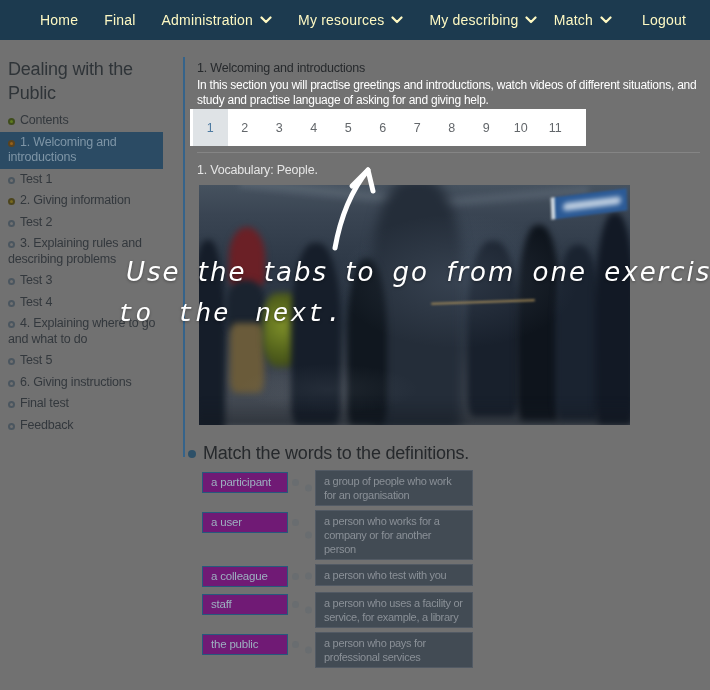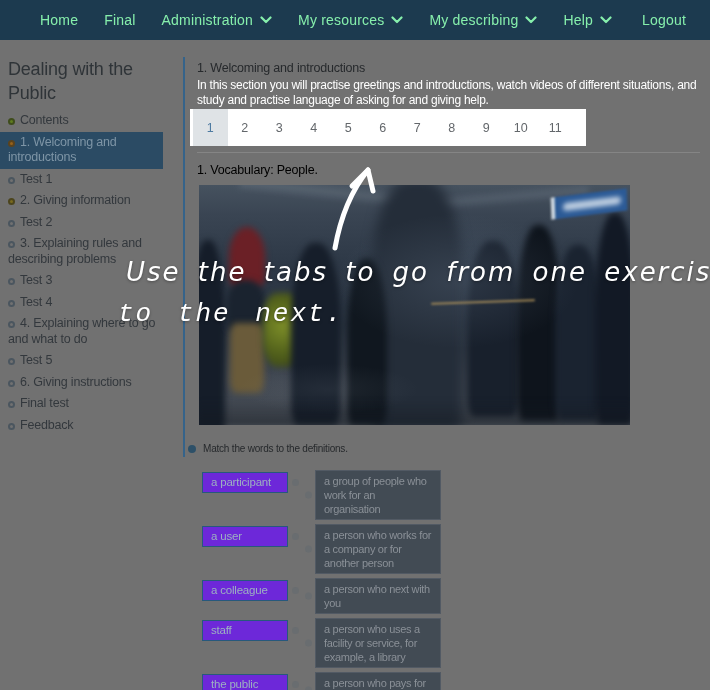--- a/index.html
+++ b/index.html
@@ -15,21 +15,21 @@
   
   .topnav{
     position:absolute; left:0; top:0; width:710px; height:40px;
     background:#1c3a4f; display:flex; align-items:center;
     padding:0 24px 0 40px; z-index:5;
   }
   .nav-group{ display:flex; align-items:center; gap:26px; }
   .nav-right{ margin-left:auto; gap:30px; }
   .nav-link{
     display:flex; align-items:center; gap:7px;
-    color:#86efac; font-size:14px; letter-spacing:.2px; cursor:pointer;
+    color:#fef9c3; font-size:14px; letter-spacing:.2px; cursor:pointer;
     text-decoration:none; white-space:nowrap;
   }
   .caret{ display:inline-block; }
   .caret svg{ display:block; }
 
   
   .side-title{
     position:absolute; left:8px; top:57px; width:152px;
     font-size:18px; line-height:24px; color:#2f3438; letter-spacing:-.2px;
   }
@@ -72,21 +72,21 @@
     width:34.5px; height:37px; display:flex; align-items:center; justify-content:center;
     font-size:12.5px; color:#63676b; cursor:pointer;
   }
   .tab.active{ background:#dfe3e6; color:#4e7ba1; }
 
   .rule{
     position:absolute; left:197px; top:152px; width:503px; height:1px;
     background:#858585;
   }
   .vocab-title{
-    position:absolute; left:197px; top:163px; font-size:12.5px; color:#000000;
+    position:absolute; left:197px; top:163px; font-size:12.5px; color:#e5e5e5;
     letter-spacing:-.2px;
   }
 
   
   .photo{
     position:absolute; left:199px; top:185px; width:431px; height:240px;
     overflow:hidden;
     background:linear-gradient(180deg,#46525f 0%,#3a4553 12%,#2e3947 32%,#2b3542 58%,#414852 82%,#474d55 100%);
   }
   .photo .haze{
@@ -128,41 +128,41 @@
   }
   .floor-shadow{
     position:absolute; left:0; bottom:0; width:431px; height:26px;
     background:linear-gradient(180deg, rgba(0,0,0,0) 0%, rgba(20,25,32,.45) 100%);
     filter:blur(2px);
   }
 
   
   .match-instr{
     position:absolute; left:188px; top:443px; display:flex; align-items:center; gap:7px;
-    font-size:10px; color:#26292c; letter-spacing:-.2px;
+    font-size:18px; color:#26292c; letter-spacing:-.2px;
   }
   .match-bullet{
     width:8px; height:8px; border-radius:50%; background:#2d5068; flex:0 0 auto;
   }
   .match-rows{ position:absolute; left:202px; top:470px; width:300px; }
   .match-row{ position:relative; margin-bottom:4px; padding-left:113px; min-height:24px; }
   .word-box{
     position:absolute; left:0; top:2px; width:86px; height:21px;
-    background:#6d28d9; border:1px solid #27597c;
+    background:#701a75; border:1px solid #27597c;
     color:#9db1c0; font-size:11.5px; letter-spacing:-.2px;
     padding:3px 8px; cursor:pointer; white-space:nowrap; overflow:hidden;
   }
   .cdot{
     position:absolute; width:7px; height:7px; border-radius:50%; background:#696d70;
     cursor:pointer;
   }
   .cdot.d1{ left:90px; top:9px; }
   .cdot.d2{ left:103px; top:50%; transform:translateY(-50%); }
   .def-box{
-    width:126px; background:#424b54; border:1px solid #525a64;
+    width:158px; background:#424b54; border:1px solid #525a64;
     color:#8a9097; font-size:11px; line-height:14px; letter-spacing:-.3px;
     padding:3px 8px; cursor:pointer;
   }
 
   
   .note{
     position:absolute; z-index:20; color:#ffffff;
     font-family:"DejaVu Sans", sans-serif; font-style:italic;
     font-size:26px; letter-spacing:2px; word-spacing:7px;
     text-shadow:0 1px 3px rgba(0,0,0,.35); white-space:nowrap;
@@ -202,21 +202,21 @@
         <span>My describing</span>
         <span class="caret">
           <svg width="12" height="8" viewBox="0 0 12 8">
             <polyline points="1.5,1.5 6,6 10.5,1.5" fill="none" stroke="currentColor" stroke-width="2.2" stroke-linecap="round" stroke-linejoin="round"></polyline>
           </svg>
         </span>
       </a>
     </div>
   <div class="nav-group nav-right" id="nav-right">
       <a class="nav-link">
-        <span>Help</span>
+        <span>Match</span>
         <span class="caret">
           <svg width="12" height="8" viewBox="0 0 12 8">
             <polyline points="1.5,1.5 6,6 10.5,1.5" fill="none" stroke="currentColor" stroke-width="2.2" stroke-linecap="round" stroke-linejoin="round"></polyline>
           </svg>
         </span>
       </a>
       <a class="nav-link">
         <span>Logout</span>
       </a>
     </div>
@@ -299,21 +299,21 @@
     <div class="match-row">
       <div class="word-box">a user</div>
       <span class="cdot d1"></span>
       <span class="cdot d2"></span>
       <div class="def-box">a person who works for a company or for another person</div>
     </div>
     <div class="match-row">
       <div class="word-box">a colleague</div>
       <span class="cdot d1"></span>
       <span class="cdot d2"></span>
-      <div class="def-box">a person who next with you</div>
+      <div class="def-box">a person who test with you</div>
     </div>
     <div class="match-row">
       <div class="word-box">staff</div>
       <span class="cdot d1"></span>
       <span class="cdot d2"></span>
       <div class="def-box">a person who uses a facility or service, for example, a library</div>
     </div>
     <div class="match-row">
       <div class="word-box">the public</div>
       <span class="cdot d1"></span>

